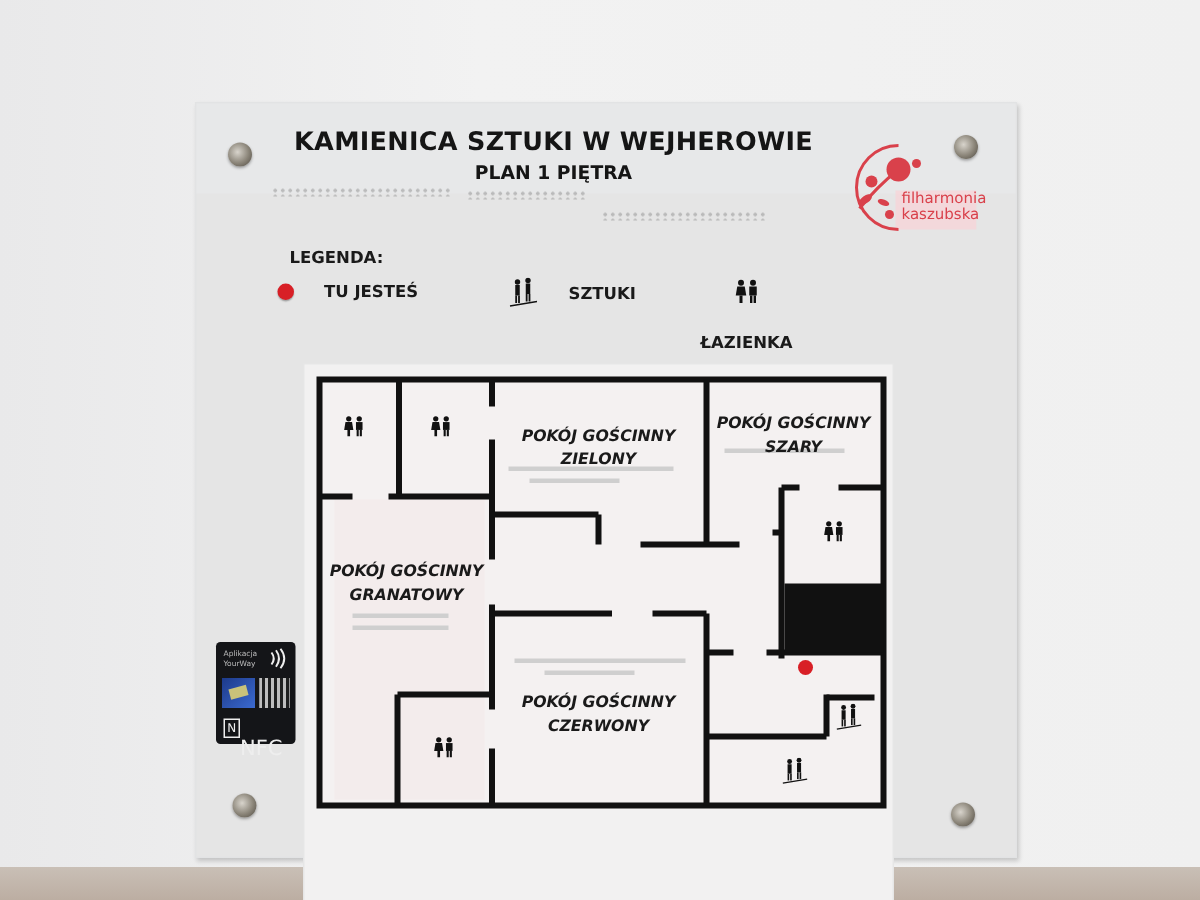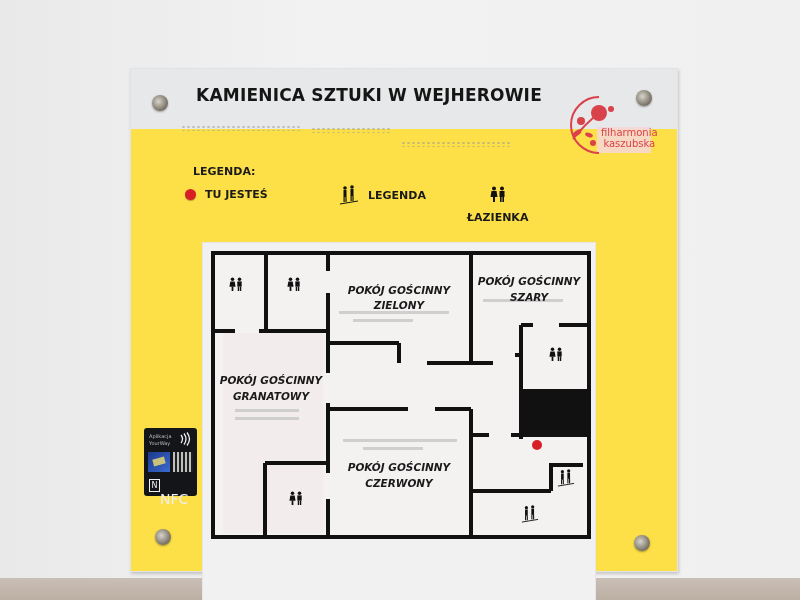--- a/index.html
+++ b/index.html
@@ -7,21 +7,21 @@
     width:800px; height:600px; overflow:hidden; position:relative;
     background: linear-gradient(90deg, #e9e9ea 0%, #f2f2f2 40%, #f0f0f0 100%);
     font-family: "DejaVu Sans", sans-serif;
   }
   .wall-bottom {
     position:absolute; left:0; top:578px; width:800px; height:22px;
     background: linear-gradient(#c9bfb6, #bcaea2);
   }
   .plate {
     position:absolute; left:130px; top:68px; width:546px; height:502px;
-    background:#fde047;
+    background:#e5e5e5;
     box-shadow: 1px 2px 3px rgba(0,0,0,0.18);
     border:1px solid #e2e3e4;
   }
   .plate-top {
     position:absolute; left:0; top:0; width:100%; height:60px;
     background:#e7e8e9;
   }
   .title {
     position:absolute; left:0; width:100%; text-align:center;
     font-weight:bold; color:#151515;
@@ -37,21 +37,21 @@
     position:absolute; width:16px; height:16px; border-radius:50%;
     background: radial-gradient(circle at 40% 40%, #d8d4cc 0%, #8a8478 55%, #4b463e 100%);
     box-shadow: 0 1px 2px rgba(0,0,0,0.35);
   }
   .logo {
     position:absolute; left:428px; top:22px; width:92px; height:66px;
   }
   .legend-title {
     position:absolute; left:50px; top:96px; font-size:11px; font-weight:bold; color:#1a1a1a;margin-left:12px;
   }
-  .legend-item { position:absolute; top:119px; display:flex; align-items:center; gap:9px;text-align:center; }
+  .legend-item { position:absolute; top:119px; display:flex; align-items:center; gap:20px;text-align:center; }
   .legend-label { font-size:11px; font-weight:bold; color:#1a1a1a; }
   .red-dot {
     width:11px; height:11px; border-radius:50%; background:#d81f26;
     box-shadow: 0 1px 1px rgba(0,0,0,0.3);
   }
   .map-panel {
     position:absolute; left:72px; top:174px; width:392px; height:372px;
     background:#f2f1f1;
     box-shadow: 0 0 0 1px #e6e6e6;
     font-style: italic;
@@ -73,38 +73,39 @@
 
 <div class="plate">
   <div class="plate-top"></div>
 
   <div class="screw" style="left:21px;top:26px;"></div>
   <div class="screw" style="left:505px;top:21px;"></div>
   <div class="screw" style="left:24px;top:460px;"></div>
   <div class="screw" style="left:503px;top:466px;"></div>
 
   <div class="title main">KAMIENICA SZTUKI W WEJHEROWIE</div>
+  <div class="title sub">PLAN 1 PIĘTRA</div>
 
   <div class="braille" style="left:50px;top:56px;width:120px;"></div>
   <div class="braille" style="left:180px;top:58px;width:80px;"></div>
   <div class="braille" style="left:270px;top:72px;width:110px;"></div>
 
   <div class="logo">
     <svg width="92" height="66" viewBox="0 0 92 66">
       <rect x="38" y="36" width="54" height="26" fill="#f6d6d9" opacity="0.85"></rect>
       <path d="M40 6 A28 28 0 1 0 40 62" fill="none" stroke="#d9414b" stroke-width="2"></path>
       <path d="M14 48 C22 38, 30 30, 40 22" fill="none" stroke="#d9414b" stroke-width="2"></path>
       <circle cx="40" cy="22" r="8" fill="#d9414b"></circle>
       <circle cx="22" cy="30" r="4" fill="#d9414b"></circle>
       <circle cx="52" cy="18" r="3" fill="#d9414b"></circle>
       <ellipse cx="18" cy="42" rx="5" ry="2.5" fill="#d9414b" transform="rotate(-35 18 42)"></ellipse>
       <ellipse cx="30" cy="44" rx="4" ry="2" fill="#d9414b" transform="rotate(20 30 44)"></ellipse>
       <circle cx="34" cy="52" r="3" fill="#d9414b"></circle>
     </svg>
-    <div style="position:absolute;left:42px;top:36px;font-size:10px;color:#d9414b;line-height:11px;text-align:center;">
+    <div style="position:absolute;left:42px;top:36px;font-size:10px;color:#d9414b;line-height:11px;">
       <div>filharmonia</div>
       <div>kaszubska</div>
     </div>
   </div>
 
   <div class="legend-title">LEGENDA:</div>
 
   <div class="legend-item" style="left:54px;">
     <div class="red-dot"></div>
     <span class="legend-label">TU JESTEŚ</span>
@@ -115,21 +116,21 @@
       <circle cx="6" cy="3" r="1.8" fill="#111"></circle>
         <rect x="4.5" y="5" width="3" height="7" fill="#111"></rect>
       <rect x="4.5" y="12" width="1.2" height="5" fill="#111"></rect>
         <rect x="6.4" y="12" width="1.2" height="5" fill="#111"></rect>
       <circle cx="13" cy="2" r="1.8" fill="#111"></circle>
         <rect x="11.5" y="4" width="3" height="7" fill="#111"></rect>
       <rect x="11.5" y="11" width="1.2" height="5" fill="#111"></rect>
         <rect x="13.4" y="11" width="1.2" height="5" fill="#111"></rect>
       <path d="M1 19 L19 16" stroke="#111" stroke-width="1"></path>
     </svg>
-    <span class="legend-label">LEGENDA</span>
+    <span class="legend-label">SZTUKI</span>
   </div>
 
   <div class="legend-item" style="left:336px;top:117px;flex-direction:column;">
     <svg width="16" height="16" viewBox="0 0 16 16">
       <circle cx="4" cy="2.5" r="2" fill="#111"></circle>
         <path d="M1.5 5 h5 l1 6 h-7 z" fill="#111"></path>
         <rect x="3" y="11" width="2" height="5" fill="#111"></rect>
       <circle cx="12" cy="2.5" r="2" fill="#111"></circle>
         <rect x="9.5" y="5" width="5" height="6" fill="#111"></rect>
         <rect x="10" y="11" width="1.6" height="5" fill="#111"></rect>

